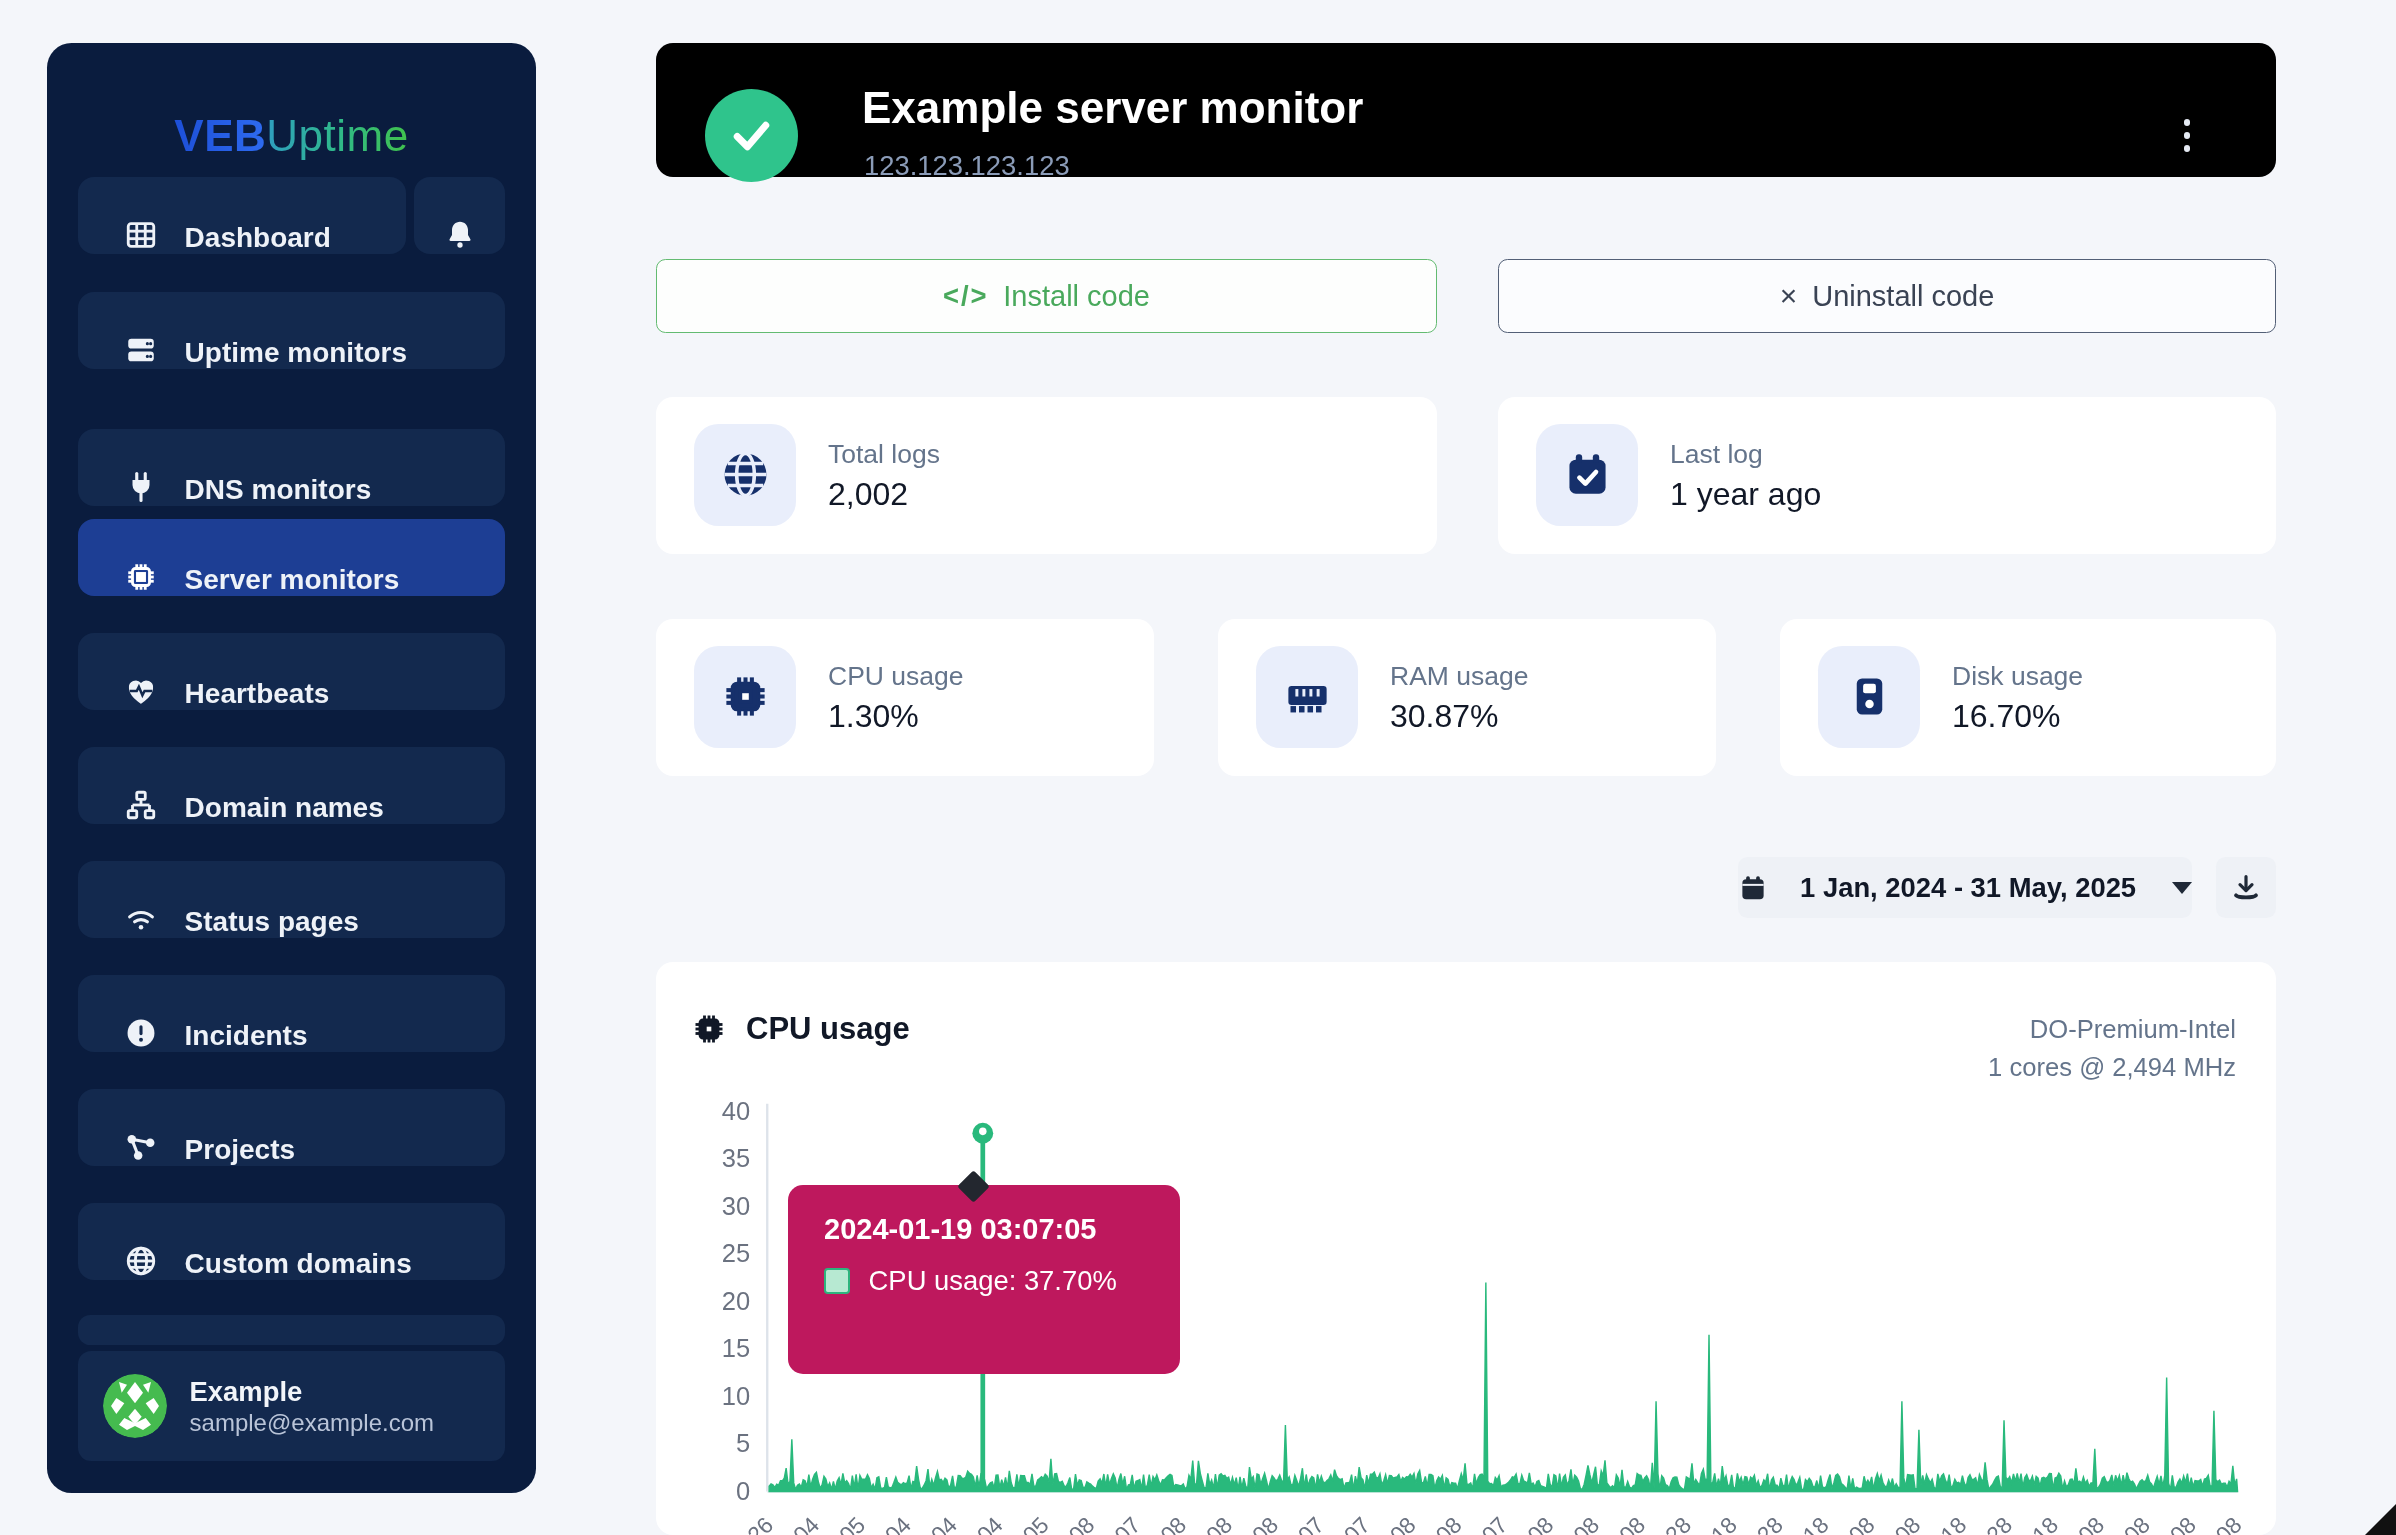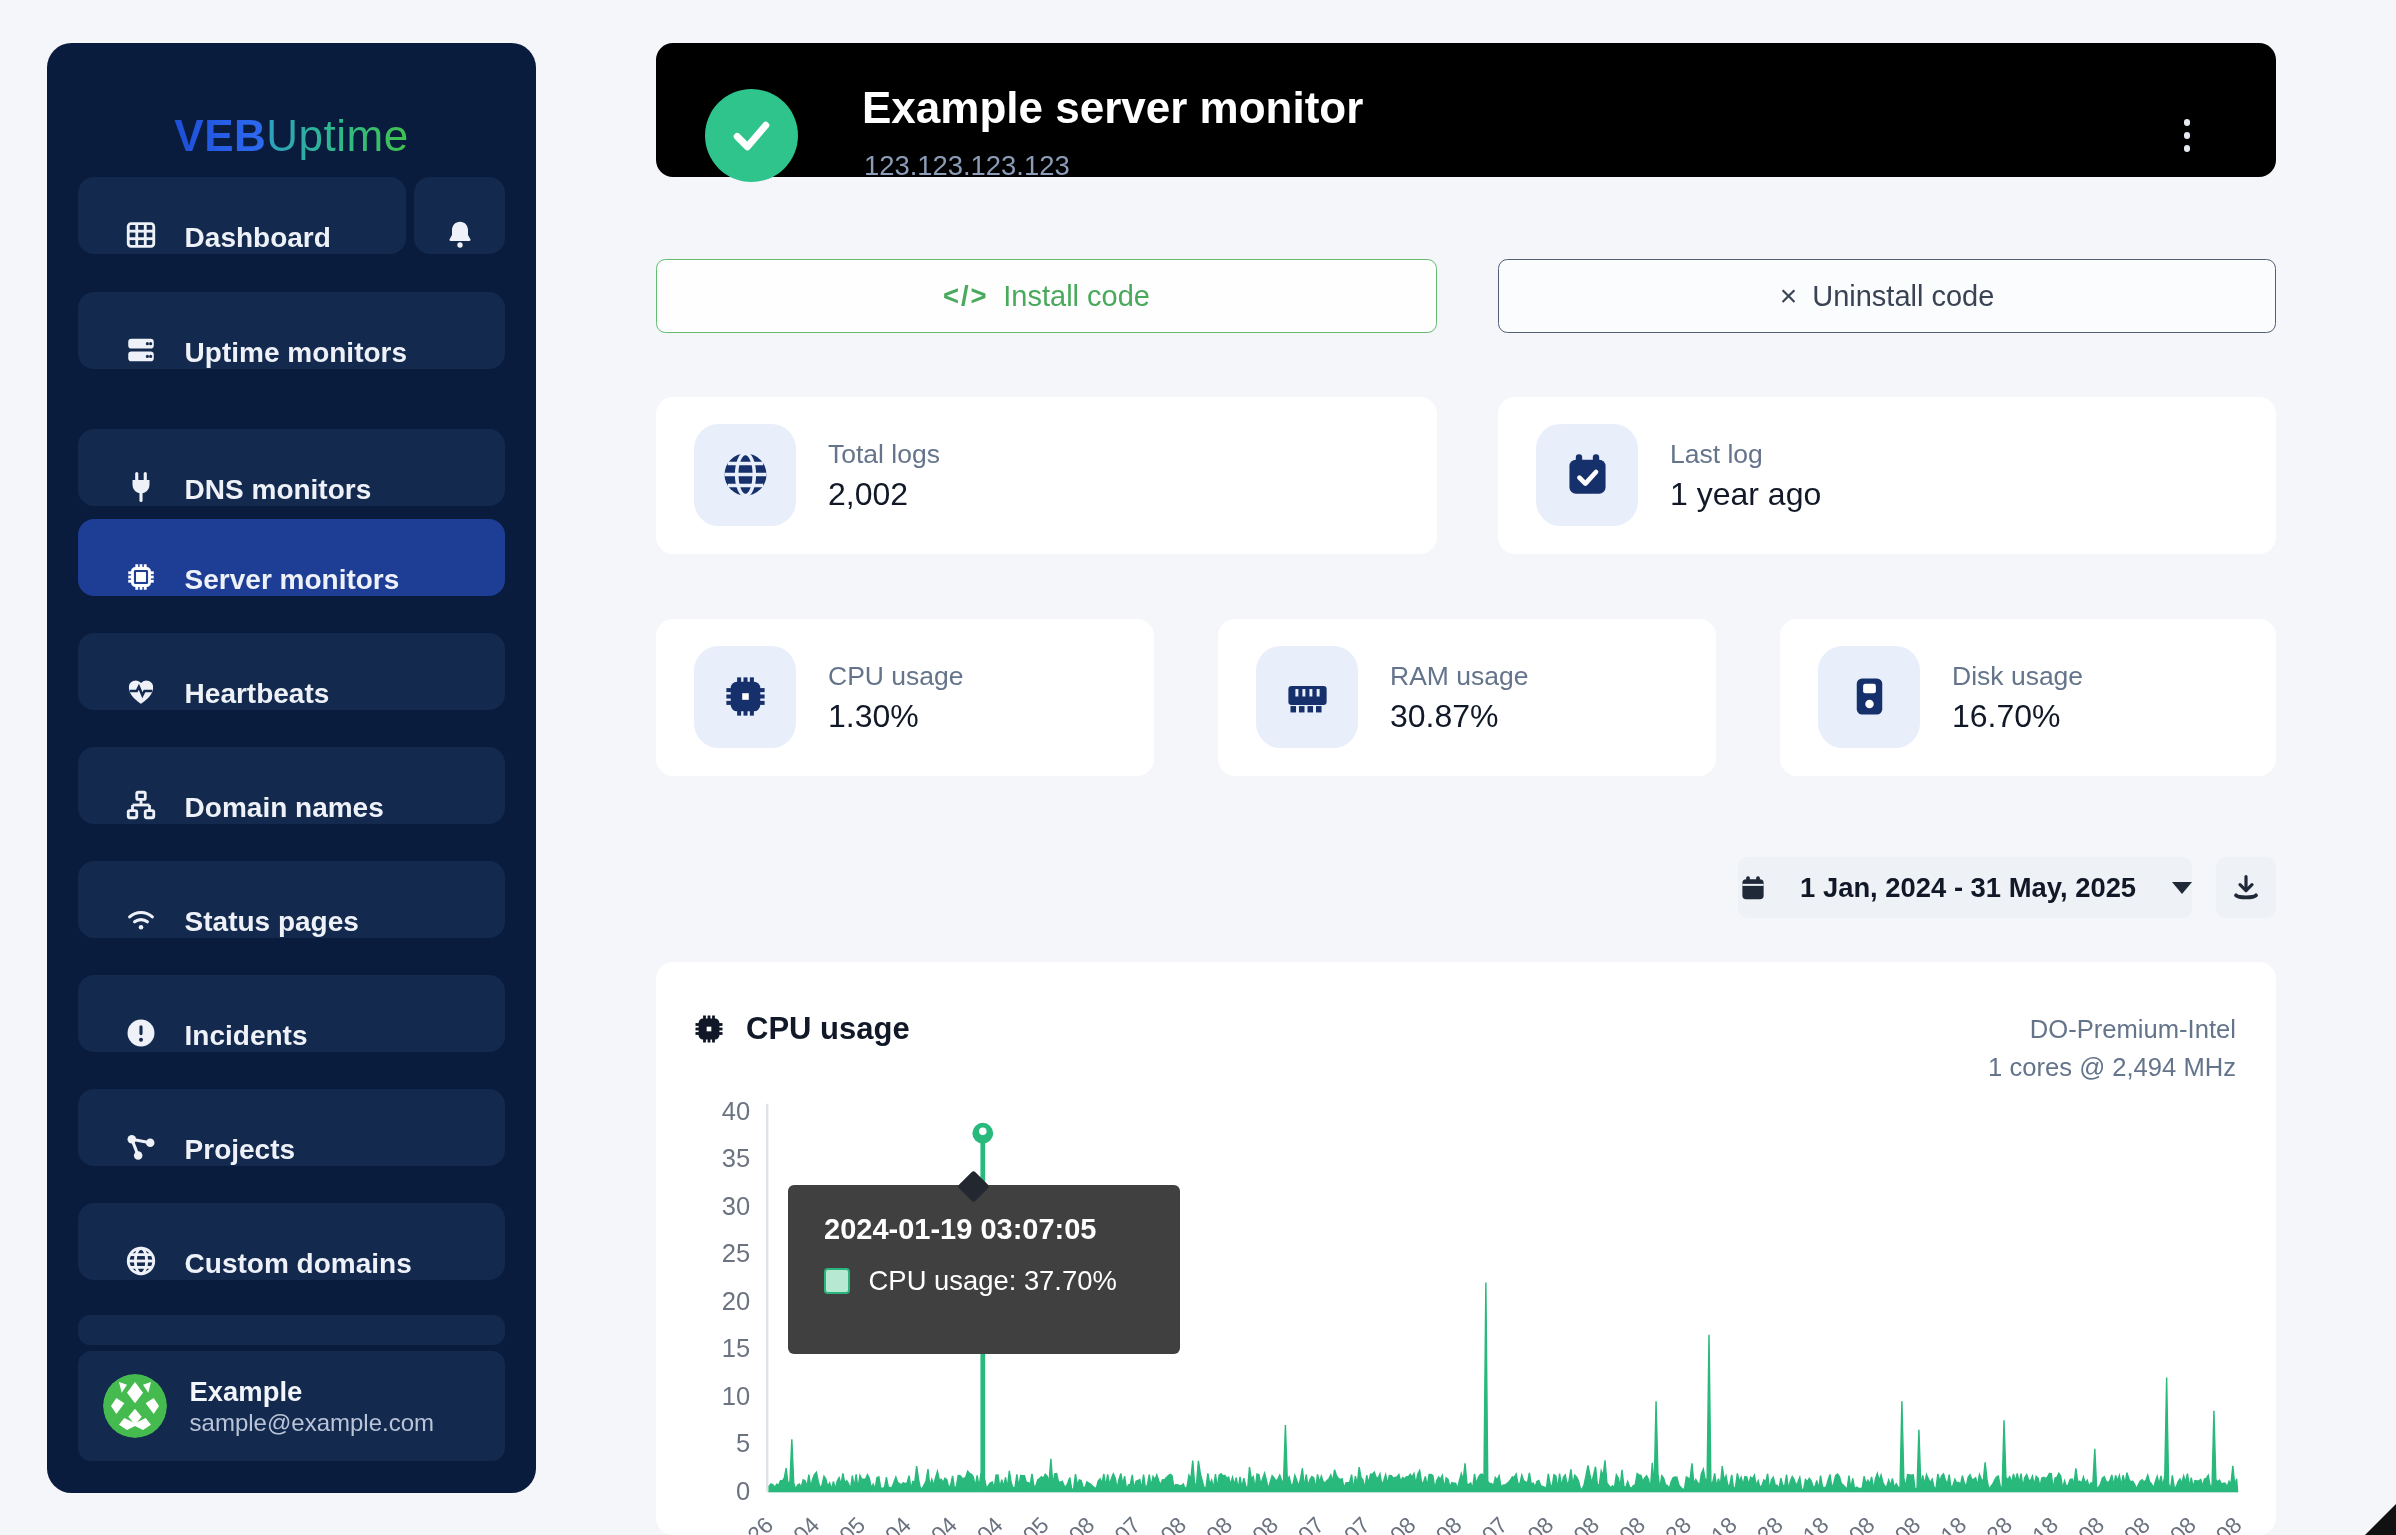--- a/index.html
+++ b/index.html
@@ -69,22 +69,22 @@
   
   .chart-card { position:absolute; left:656px; top:962px; width:1620px; height:573px;
                 background:#ffffff; border-radius:17px; }
   .chart-title { position:absolute; left:35px; top:49px; display:flex; align-items:center; gap:19px;
                  color:#111827; font-size:31px; font-weight:600; }
   .srv-type { position:absolute; right:40px; top:45px; color:#64748b; font-size:25.6px; text-align:right;margin-top:8px; }
   .srv-spec { position:absolute; right:40px; top:91px; color:#64748b; font-size:25.6px; text-align:right; }
   .chart-svg { position:absolute; left:656px; top:962px; width:1620px; height:573px; overflow:hidden; }
 
   
-  .tooltip { position:absolute; left:788px; top:1185px; width:392px; height:169px;
-             background:#404040; border-radius:6px; color:#fff; padding:28px 0 0 36px; }
+  .tooltip { position:absolute; left:788px; top:1185px; width:392px; height:189px;
+             background:#be185d; border-radius:15px; color:#fff; padding:28px 0 0 36px; }
   .tooltip::before { content:""; position:absolute; left:174px; top:-10.4px; width:23px; height:23px;
                      background:#23272f; transform:rotate(45deg); border-radius:2.8px; }
   .tt-title { font-size:29px; font-weight:700; }
   .tt-row { margin-top:19px; display:flex; align-items:center; gap:19px; }
   .tt-marker { width:25.6px; height:25.6px; background:#b7e9d2; border:2.8px solid #2db47d; border-radius:3.8px; }
   .tt-text { font-size:27.4px; }
 
   .cursor-corner { position:absolute; right:0; bottom:0; width:0; height:0;
                    border-left:32px solid transparent; border-bottom:32px solid #111; }
 </style>

